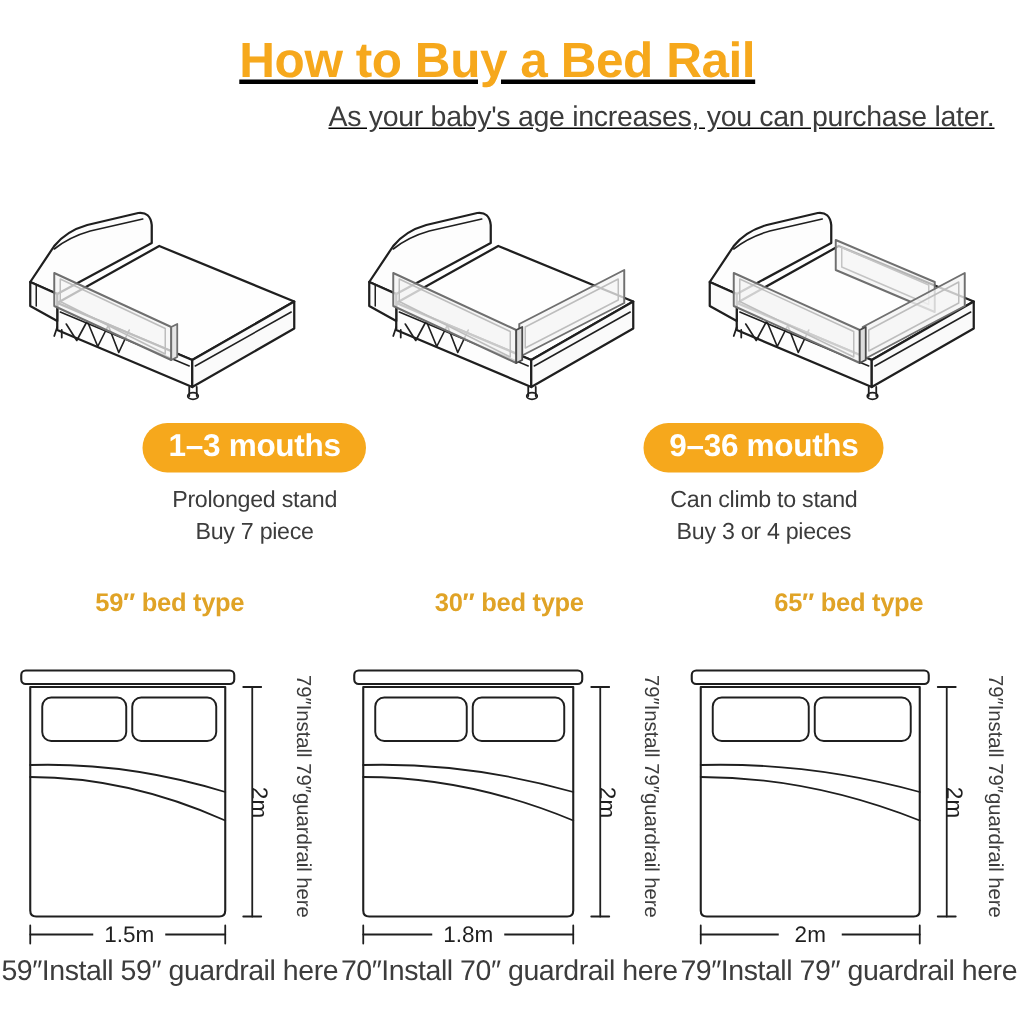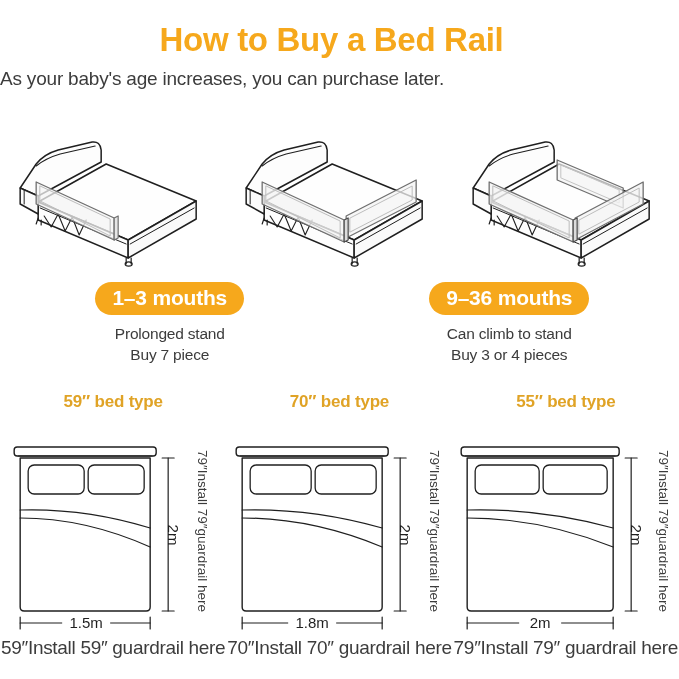--- a/index.html
+++ b/index.html
@@ -2,34 +2,34 @@
 <html><head>
 <meta charset="utf-8">
 <style>
   * { box-sizing: border-box; margin: 0; padding: 0; }
   html, body {
     width: 679px; height: 679px;
     background: #ffffff;
     font-family: "Liberation Sans", sans-serif;
     overflow: hidden;
   }
-  .page { position: relative; width: 663px; height: 679px; background: #fff; }
+  .page { position: relative; width: 663px; height: 679px; background: #fff; text-decoration: underline; }
 
   
   .title {
     text-align: center;
     font-size: 33px;
     font-weight: bold;
     color: #F6A81C;
     letter-spacing: -0.3px;
     padding-top: 22px;
     line-height: 1.1;
   }
   .subtitle {
-    text-align: left;
+    text-align: right;
     font-size: 19px;
     color: #3c3c3c;
     padding-top: 10px;
     letter-spacing: -0.2px;
   }
 
   
   .beds-row {
     position: absolute;
     top: 128px; left: 0;
@@ -237,21 +237,21 @@
           <path d="M20 205 L150 205" stroke="#1f1f1f" stroke-width="1.2"></path>
           <path d="M20 199 L20 211 M150 199 L150 211" stroke="#1f1f1f" stroke-width="1.2"></path>
           <rect x="62" y="196" width="48" height="18" fill="#ffffff" stroke="none"></rect>
           <text x="86" y="210" text-anchor="middle" font-family="Liberation Sans, sans-serif" font-size="15" fill="#1f1f1f" stroke="none">1.5m</text>
         </svg>
       </div>
       <div class="plan-caption">59″Install 59″ guardrail here</div>
     </div>
 
     <div class="plan-cell">
-      <div class="plan-title">70″ bed type</div>
+      <div class="plan-title">30″ bed type</div>
       <div class="plan-svg-wrap">
         <svg viewBox="0 0 226 215" xmlns="http://www.w3.org/2000/svg" fill="none" stroke="#1f1f1f" stroke-width="1.4" stroke-linejoin="round" stroke-linecap="round">
           <rect x="10" y="29" width="152" height="9" rx="3" fill="#fff"></rect>
           <path d="M14 38 L158 38" stroke="#1f1f1f" stroke-width="1"></path>
           <path d="M16 40 L156 40 L156 189 Q156 193 152 193 L20 193 Q16 193 16 189 Z" fill="#fff"></path>
           <rect x="24" y="47" width="61" height="29" rx="6" fill="#fff" stroke="#1f1f1f" stroke-width="1.3"></rect>
           <rect x="89" y="47" width="61" height="29" rx="6" fill="#fff" stroke="#1f1f1f" stroke-width="1.3"></rect>
           <path d="M16 92 Q86 90 156 110" stroke="#1f1f1f" stroke-width="1.2"></path>
           <path d="M16 100 Q86 100 156 129" stroke="#1f1f1f" stroke-width="1.2"></path>
           <path d="M174 40 L174 193" stroke="#1f1f1f" stroke-width="1.2"></path>
@@ -261,21 +261,21 @@
           <path d="M16 205 L156 205" stroke="#1f1f1f" stroke-width="1.2"></path>
           <path d="M16 199 L16 211 M156 199 L156 211" stroke="#1f1f1f" stroke-width="1.2"></path>
           <rect x="62" y="196" width="48" height="18" fill="#ffffff" stroke="none"></rect>
           <text x="86" y="210" text-anchor="middle" font-family="Liberation Sans, sans-serif" font-size="15" fill="#1f1f1f" stroke="none">1.8m</text>
         </svg>
       </div>
       <div class="plan-caption">70″Install 70″ guardrail here</div>
     </div>
 
     <div class="plan-cell">
-      <div class="plan-title">55″ bed type</div>
+      <div class="plan-title">65″ bed type</div>
       <div class="plan-svg-wrap">
         <svg viewBox="0 0 226 215" xmlns="http://www.w3.org/2000/svg" fill="none" stroke="#1f1f1f" stroke-width="1.4" stroke-linejoin="round" stroke-linecap="round">
           <rect x="8" y="29" width="158" height="9" rx="3" fill="#fff"></rect>
           <path d="M12 38 L162 38" stroke="#1f1f1f" stroke-width="1"></path>
           <path d="M14 40 L160 40 L160 189 Q160 193 156 193 L18 193 Q14 193 14 189 Z" fill="#fff"></path>
           <rect x="22" y="47" width="64" height="29" rx="6" fill="#fff" stroke="#1f1f1f" stroke-width="1.3"></rect>
           <rect x="90" y="47" width="64" height="29" rx="6" fill="#fff" stroke="#1f1f1f" stroke-width="1.3"></rect>
           <path d="M14 92 Q87 90 160 110" stroke="#1f1f1f" stroke-width="1.2"></path>
           <path d="M14 100 Q87 100 160 129" stroke="#1f1f1f" stroke-width="1.2"></path>
           <path d="M178 40 L178 193" stroke="#1f1f1f" stroke-width="1.2"></path>

